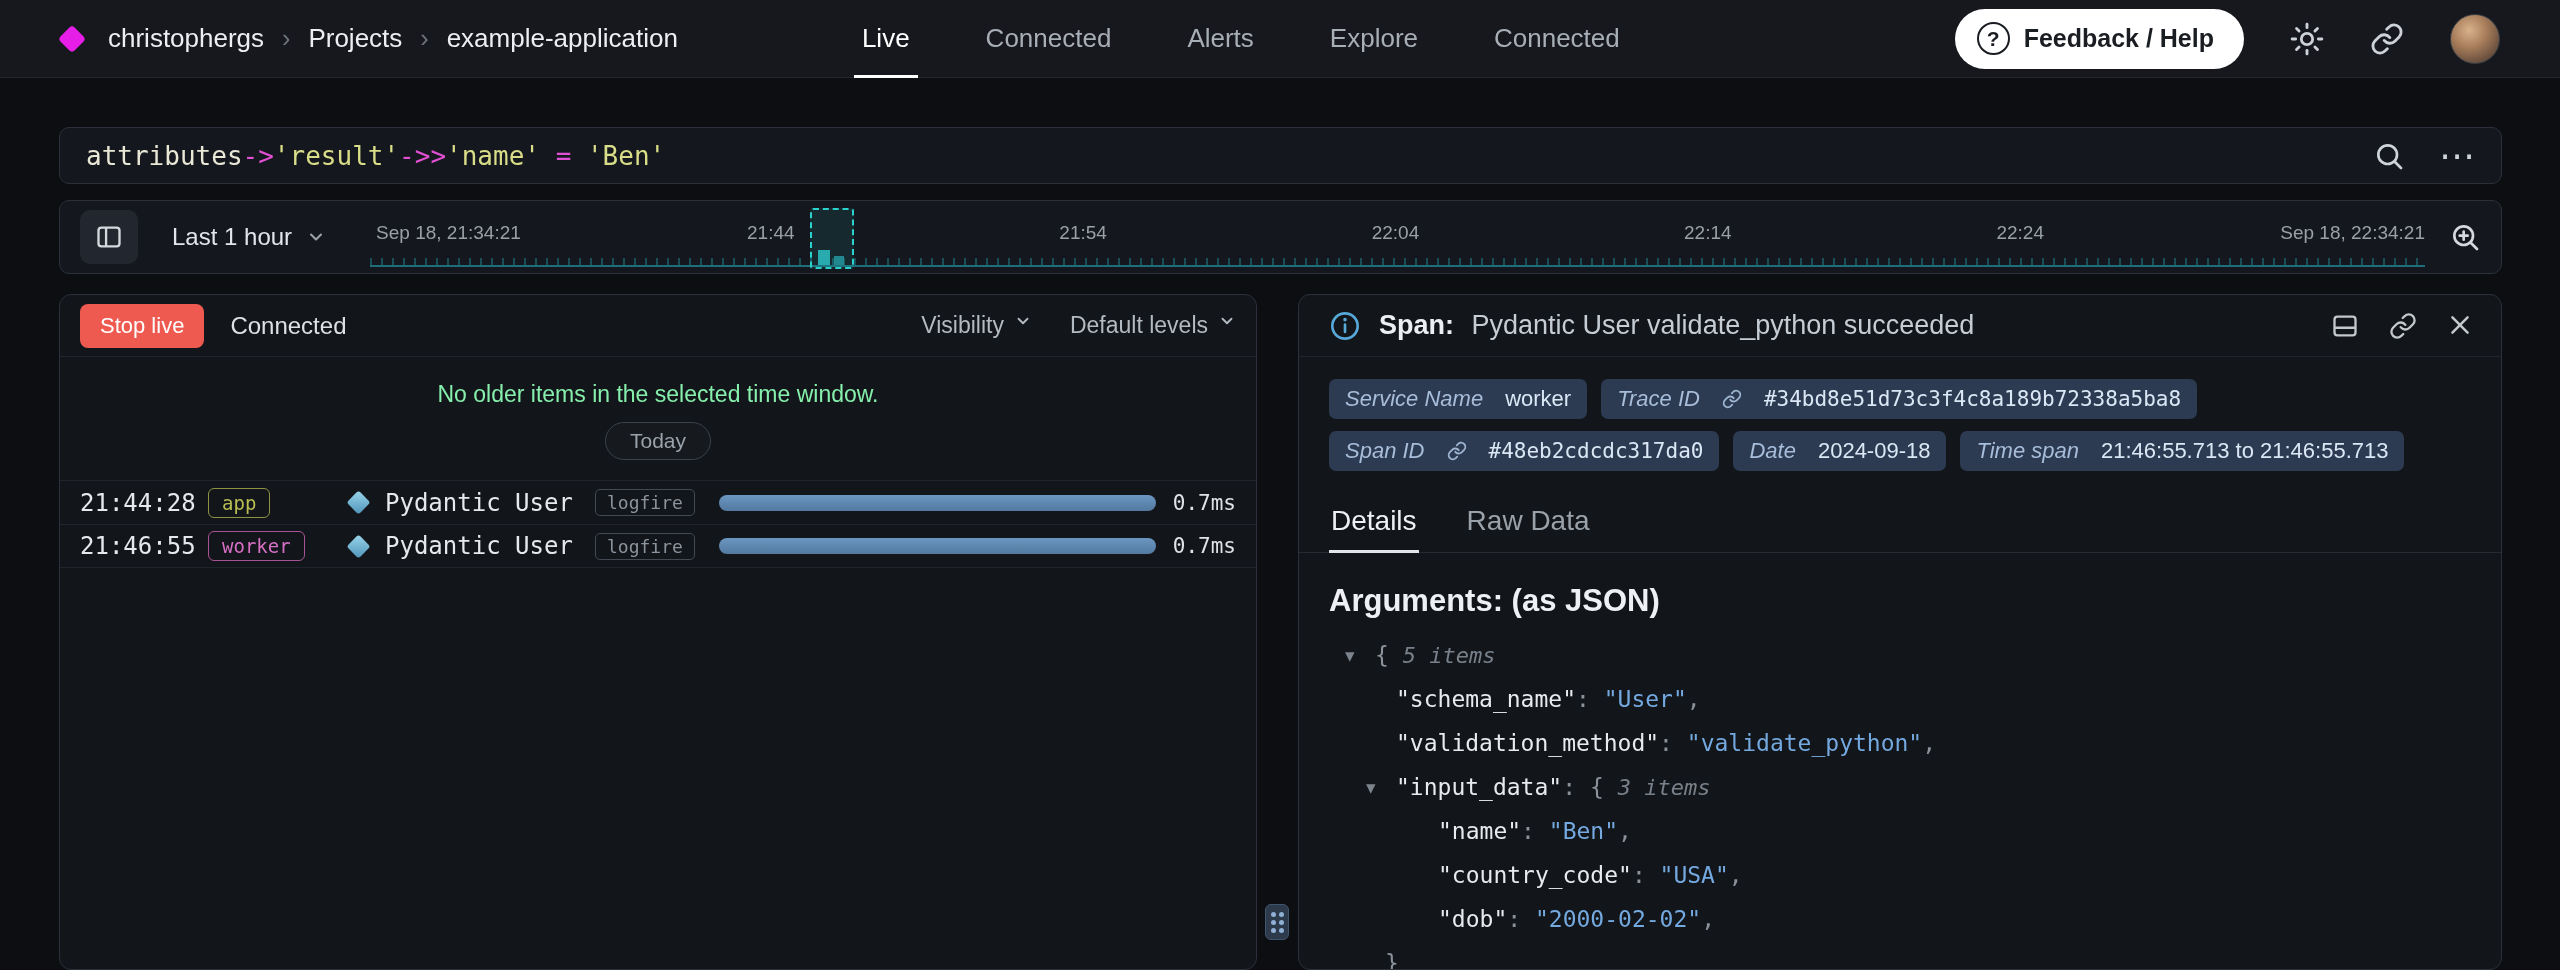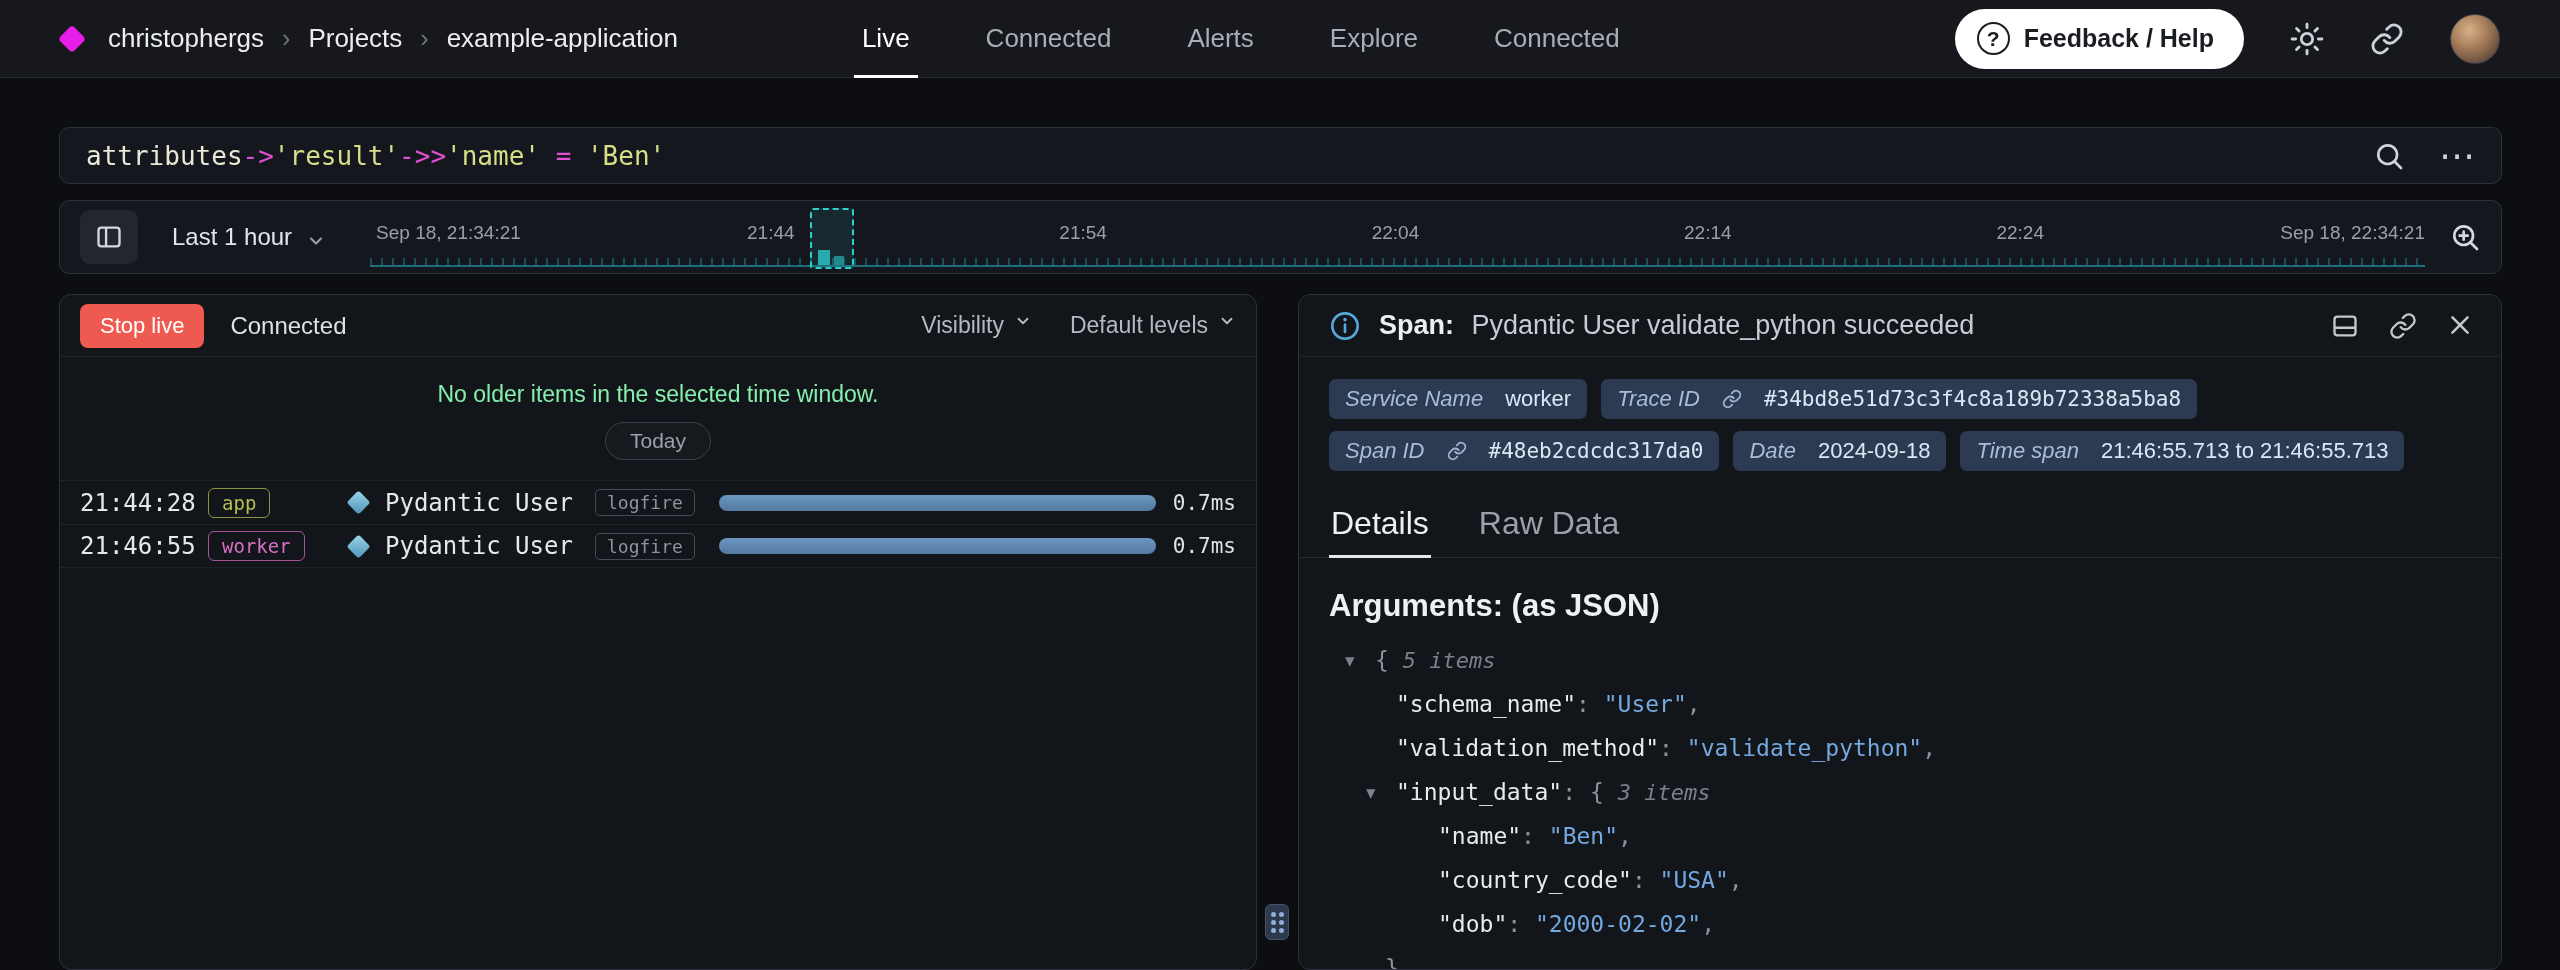--- a/index.html
+++ b/index.html
@@ -44,21 +44,21 @@
   .query-right { margin-left:auto; display:flex; gap:34px; align-items:center; color:#cfd4da; }
   .more-dots { font-family:"DejaVu Sans", sans-serif; font-size:36px; line-height:20px;
     color:#cfd4da; cursor:pointer; }
 
   
   .timeline-bar { margin:16px 58px 0 59px; height:74px; background:#14171d;
     border:1px solid #2b303a; border-radius:10px; display:flex; align-items:center;
     padding:0 20px; }
   .sidebar-toggle { width:58px; height:54px; background:#22262e; border-radius:10px; flex:none;
     display:flex; align-items:center; justify-content:center; color:#d5d9de; cursor:pointer; border:none; }
-  .range-select { display:flex; align-items:flex-end; gap:14px; font-size:24px;
+  .range-select { display:flex; align-items:center; gap:14px; font-size:24px;
     margin:0 44px 0 34px; color:#e2e5e9; cursor:pointer; white-space:nowrap; }
   .range-select svg { color:#9aa1a9; }
   .track { position:relative; flex:1; height:100%; }
   .tick-label { position:absolute; top:21px; font-size:19px; color:#99a0a8;
     transform:translateX(-50%); white-space:nowrap; }
   .tick-label.first { left:6px; transform:none; }
   .t1 { left:19.5%; } .t2 { left:34.7%; } .t3 { left:49.9%; } .t4 { left:65.1%; } .t5 { left:80.3%; }
   .tick-label.last { right:0; left:auto; transform:none; }
   .ruler { position:absolute; left:0; right:0; bottom:8px; height:7px;
     background:repeating-linear-gradient(90deg, #195962 0 2px, transparent 2px 11px); opacity:.85; }
@@ -117,21 +117,21 @@
   .badges { padding:22px 30px 0; display:flex; flex-direction:column; gap:12px; }
   .badge-row { display:flex; gap:14px; flex-wrap:nowrap; }
   .badge { background:#2d3b52; border-radius:7px; height:40px; display:inline-flex;
     align-items:center; gap:22px; padding:0 16px; font-size:22px; white-space:nowrap; }
   .badge-label { font-style:italic; color:#a7bdd9; }
   .badge-value { color:#dbe7f5; }
   .badge-value.mono { font-family:"DejaVu Sans Mono", monospace; font-size:21px; }
   .badge-link { color:#9db4d0; cursor:pointer; }
   .tabs { display:flex; gap:46px; padding:0 30px; margin-top:24px;
     border-bottom:1px solid #262b33; flex:none; }
-  .tab { font-size:32px; padding:10px 2px 15px; color:#9aa1a9; position:relative; cursor:pointer; }
+  .tab { font-size:28px; padding:10px 2px 15px; color:#9aa1a9; position:relative; cursor:pointer; }
   .tab.active { color:#eef0f3; }
   .tab.active::after { content:""; position:absolute; left:0; right:0; bottom:-1px;
     height:3px; background:#e4e7ea; }
   .dp-content { padding:30px 30px 0; overflow:hidden; }
   .args-heading { font-size:31px; font-weight:bold; color:#eef0f3; }
   .json-view { margin-top:14px; font-family:"DejaVu Sans Mono", monospace; font-size:23px; }
   .j-line { height:44px; display:flex; align-items:center; padding-left:16px; }
   .j-line.ind1 { padding-left:37px; }
   .j-line.ind2 { padding-left:79px; }
   .j-line.ind-close { padding-left:56px; }

